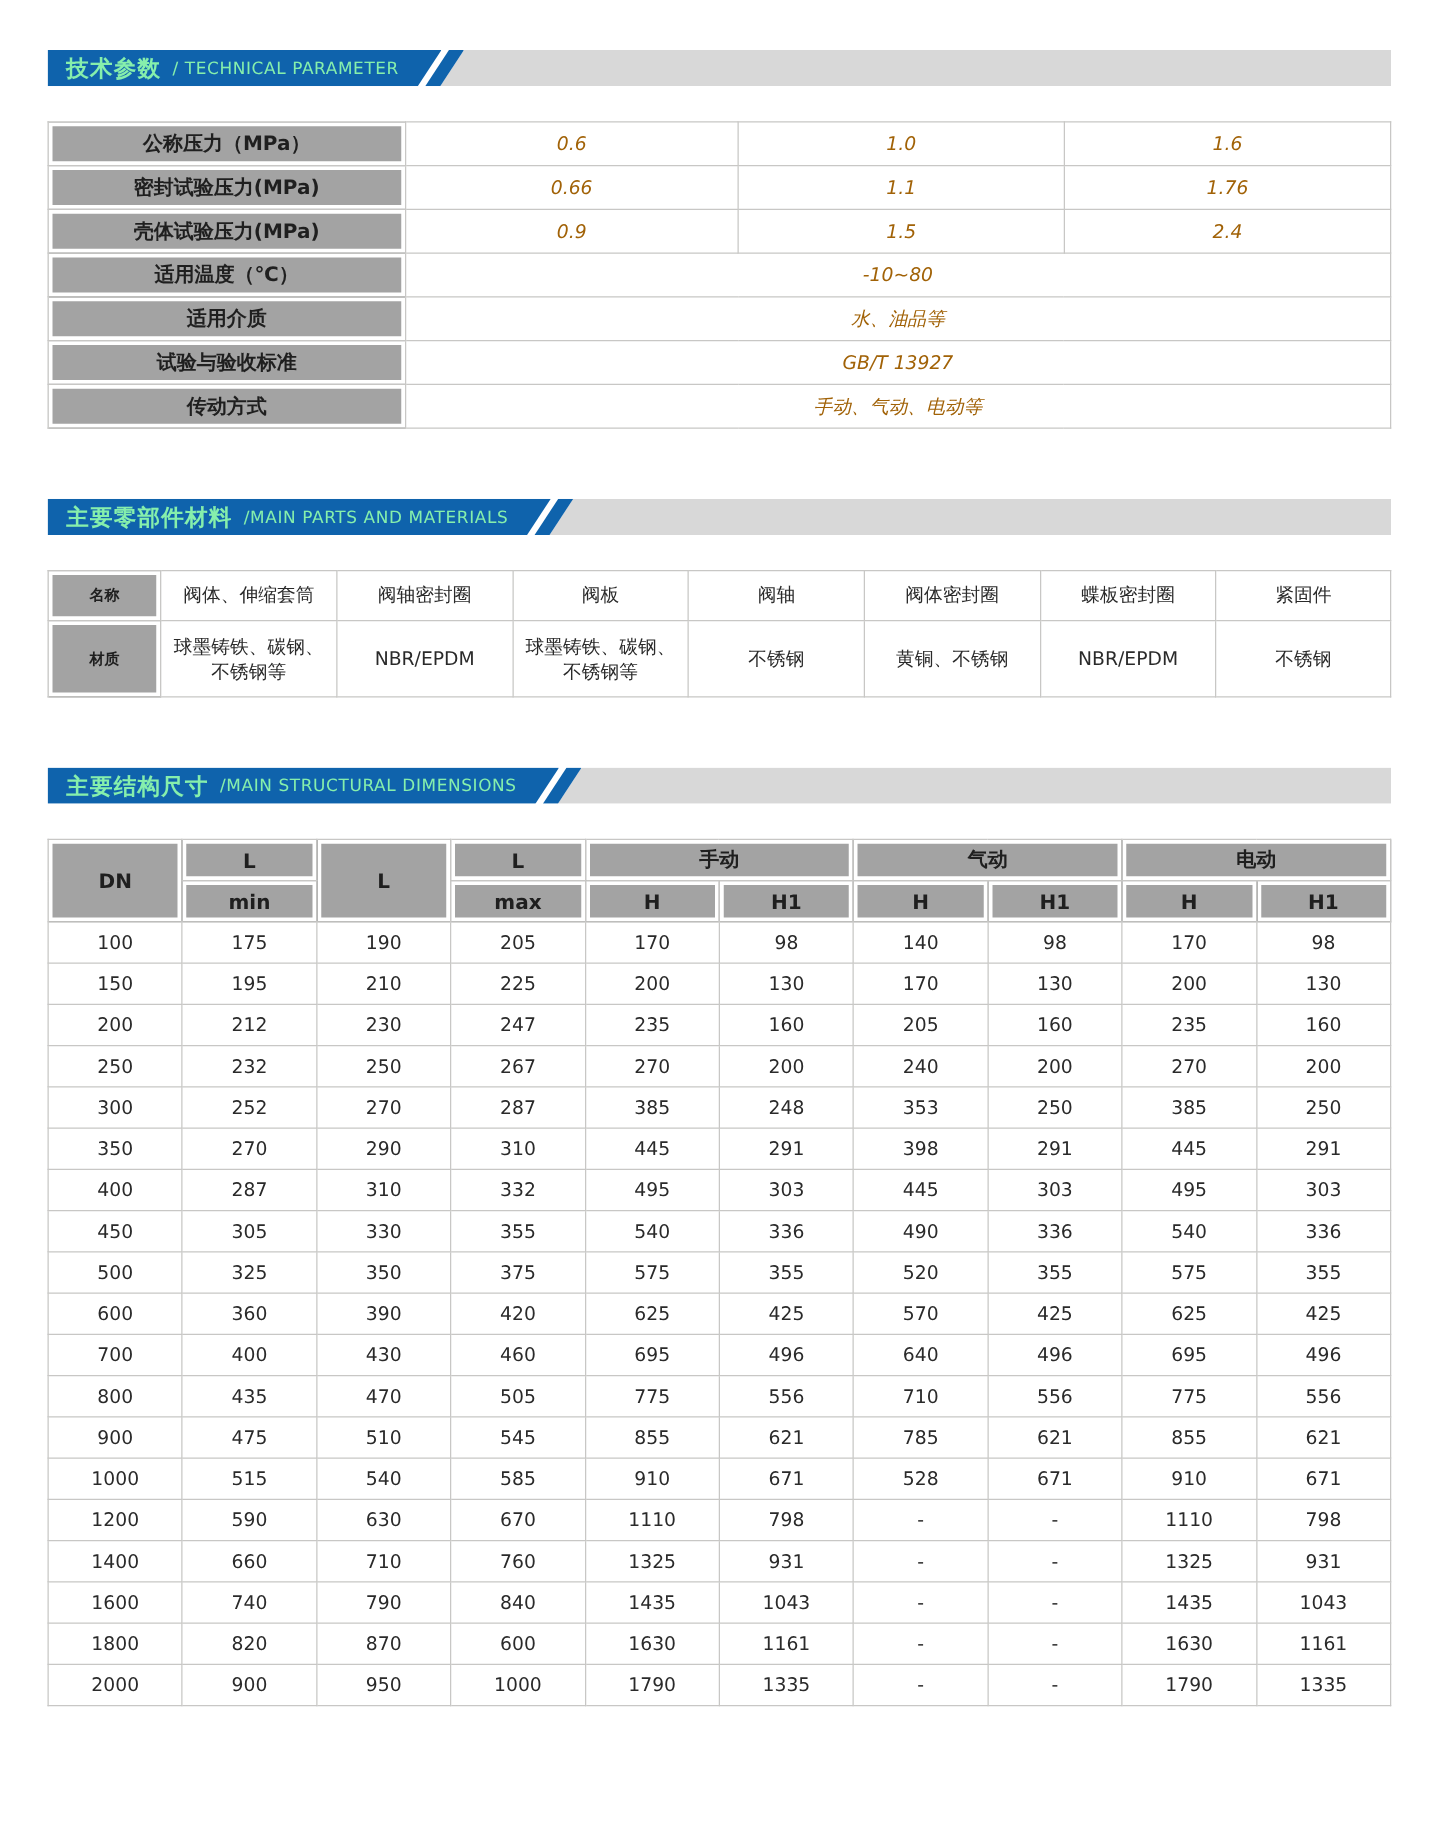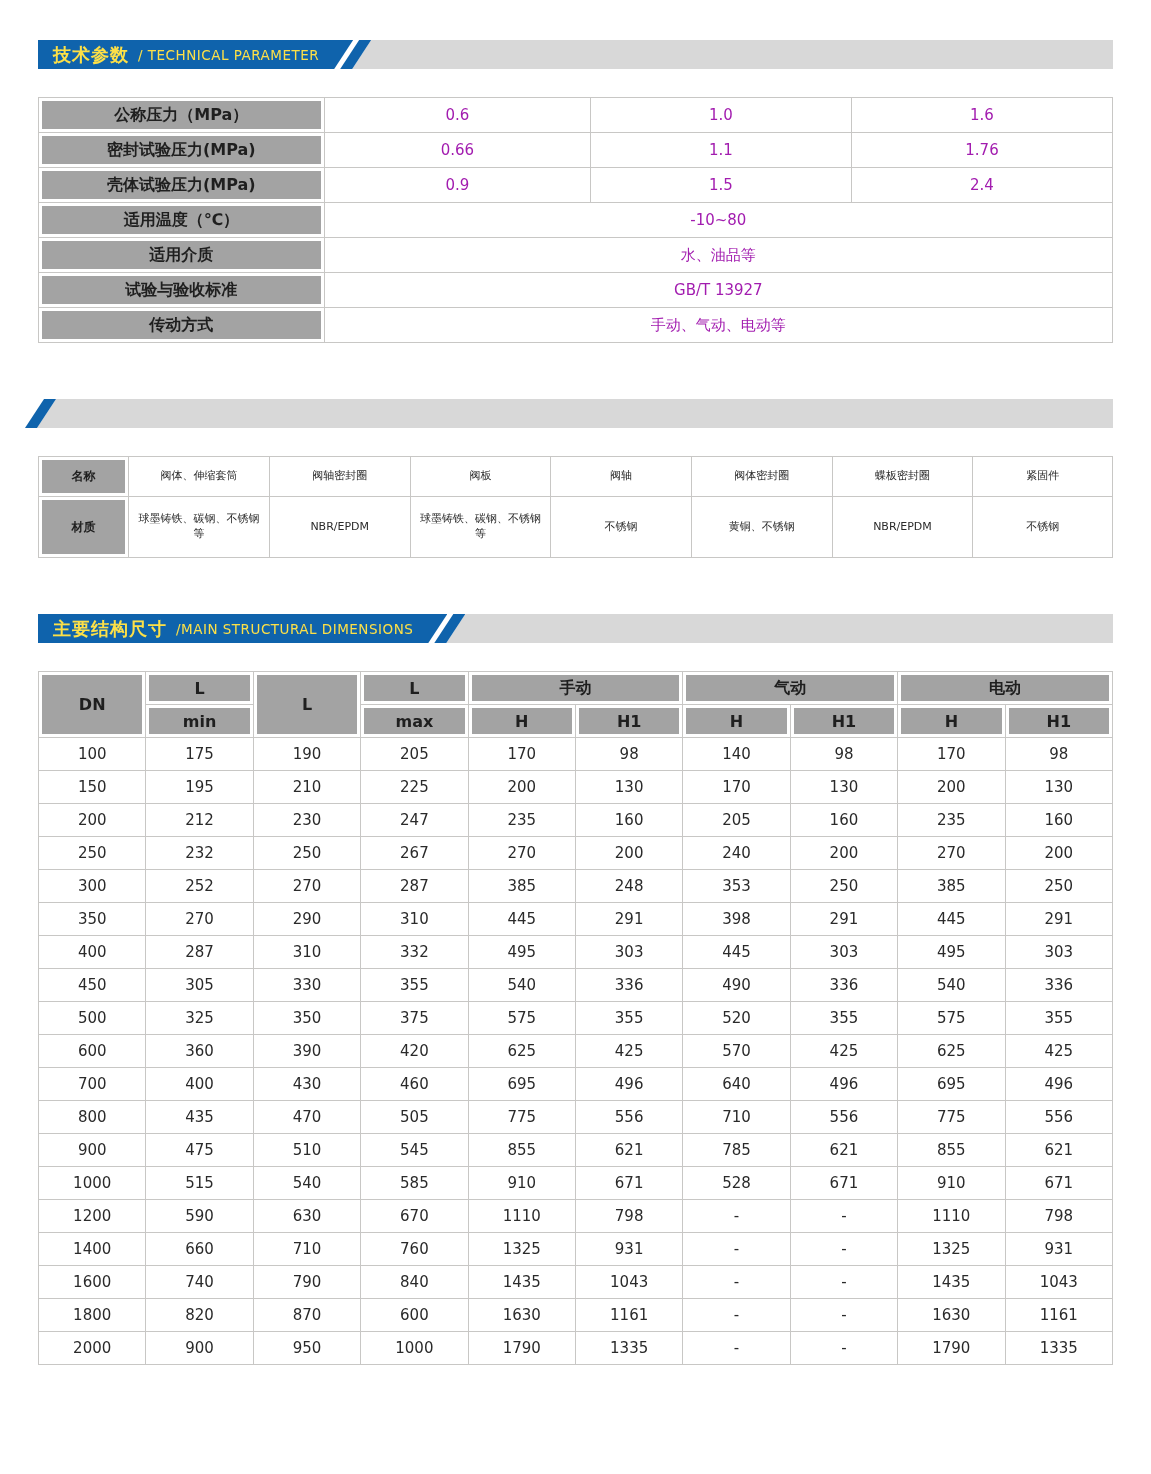--- a/index.html
+++ b/index.html
@@ -8,21 +8,21 @@
     width: 1151px;
     font-family: "DejaVu Sans", "Liberation Sans", sans-serif;
     color: #1f1f1f;
   }
   .page { padding: 40px 38px 30px 38px; }
 
   
   .banner { display: flex; height: 29px; margin-bottom: 28px; }
   .banner-blue {
     background: #0f63ac;
-    color: #fde047;
+    color: #86efac;
     display: flex;
     align-items: center;
     gap: 9px;
     padding: 0 34px 0 15px;
     white-space: nowrap;
     clip-path: polygon(0 0, 100% 0, calc(100% - 19px) 100%, 0 100%);
   }
   .banner-zh { font-size: 18px; font-weight: bold; letter-spacing: 1px; }
   .banner-en { font-size: 13.5px; letter-spacing: 0.5px; }
   .banner-tail { flex: 1; position: relative; margin-left: -19px; }
@@ -48,26 +48,26 @@
   th {
     background: #a3a3a3;
     font-weight: bold;
     box-shadow: inset 0 0 0 3px #ffffff;
   }
   td { background: #ffffff; }
 
   
   .tech-table { margin-bottom: 56px; }
   .tech-table th { font-size: 16px; height: 35px; }
-  .tech-table td { font-size: 15px; height: 35px; color: #a21caf; }
+  .tech-table td { font-size: 15px; height: 35px; color: #a16207; font-style: italic; }
 
   
   .mat-table { margin-bottom: 56px; }
   .mat-table th { font-size: 12px; }
-  .mat-table td { font-size: 11px; color: #2a2a2a; line-height: 1.35; }
+  .mat-table td { font-size: 15px; color: #2a2a2a; line-height: 1.35; }
   .mat-table tr.name-row th, .mat-table tr.name-row td { height: 40px; }
   .mat-table tr.material-row th, .mat-table tr.material-row td { height: 61px; }
 
   
   .dim-table th { font-size: 16px; height: 33px; }
   .dim-table td { font-size: 15px; height: 33px; color: #2a2a2a; }
 </style>
 </head>
 <body>
 
@@ -123,20 +123,24 @@
           <td colspan="3">GB/T 13927</td>
         </tr>
         <tr>
           <th>传动方式</th>
           <td colspan="3">手动、气动、电动等</td>
         </tr>
       </tbody>
   </table>
 
   <div class="banner">
+    <div class="banner-blue">
+      <span class="banner-zh">主要零部件材料</span>
+      <span class="banner-en">/MAIN PARTS AND MATERIALS</span>
+    </div>
     <div class="banner-tail">
       <div class="banner-gray"></div>
       <div class="banner-slash"></div>
     </div>
   </div>
 
   <table class="mat-table">
     <colgroup>
       <col style="width:8.4%">
       <col style="width:13.1%">

